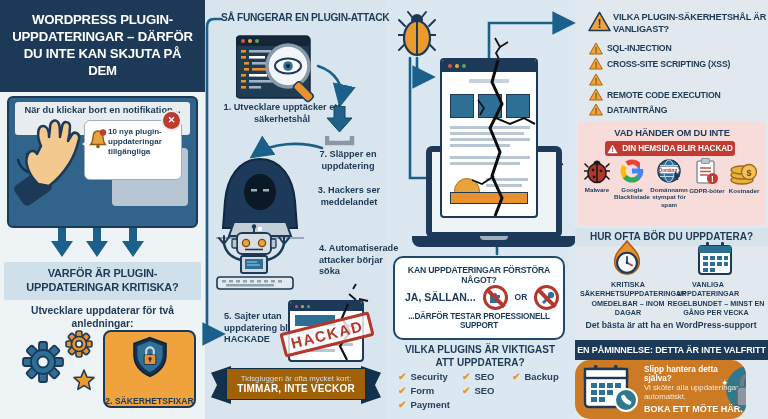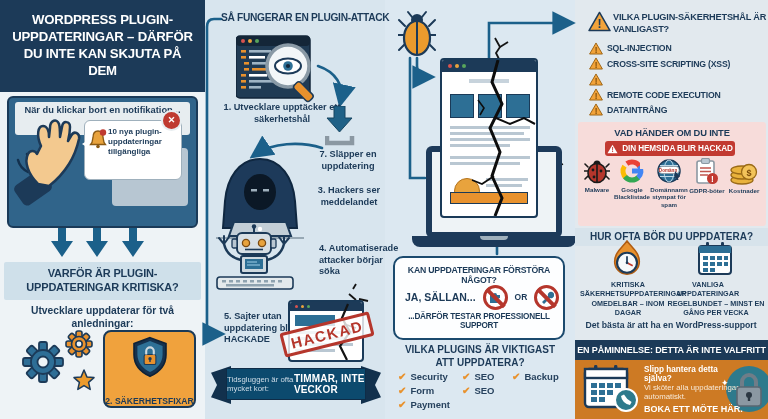--- a/index.html
+++ b/index.html
@@ -35,22 +35,22 @@
   
   .att-title{left:221px;top:12px;width:164px;font-size:10.2px;font-weight:bold;white-space:nowrap;letter-spacing:-0.3px;}
   .stp{font-size:9.2px;line-height:1.25;font-weight:bold;}
   .stamp{left:281px;top:322px;color:#b5362c;border:3px solid #b5362c;border-radius:3px;background:rgba(255,255,255,0.8);
     font-size:15px;font-weight:bold;letter-spacing:1.5px;padding:1px 6px;transform:rotate(-14deg);}
   .mini-browser{left:288px;top:300px;width:76px;height:62px;background:#fff;border:2px solid #1a3a58;border-radius:4px;box-sizing:border-box;}
   .mb-bar{position:absolute;left:0;top:0;width:100%;height:9px;background:#1c3a58;border-radius:2px 2px 0 0;}
   .mb-dot{position:absolute;top:3px;width:3px;height:3px;border-radius:50%;}
   .mb-blue{position:absolute;left:5px;top:13px;width:40px;height:11px;background:#2d6f95;}
   .mb-line{position:absolute;left:5px;height:3px;background:#b9c7d2;}
-  .ribbon-mid{left:226px;top:368px;width:140px;height:32px;background:#0c4a6e;border:1px solid #0f2c47;box-sizing:border-box;
-    display:flex;flex-direction:row;align-items:center;justify-content:center;}
+  .ribbon-mid{left:226px;top:368px;width:140px;height:32px;background:#a16207;border:1px solid #0f2c47;box-sizing:border-box;
+    display:flex;flex-direction:column;align-items:center;justify-content:center;}
   .ribbon-mid .l1{font-size:7.8px;color:#cfdde8;}
   .ribbon-mid .l2{font-size:10px;color:#fff;font-weight:bold;letter-spacing:0.2px;}
   .tail{width:20px;height:38px;background:#12314d;}
   .tail-l{left:211px;top:366px;clip-path:polygon(100% 0,100% 100%,0 82%,30% 50%,0 18%);}
   .tail-r{left:361px;top:366px;clip-path:polygon(0 0,0 100%,100% 82%,70% 50%,100% 18%);}
   
   .laptop-screen{left:426px;top:146px;width:136px;height:92px;background:#1d3a5a;border-radius:6px;}
   .laptop-inner{left:432px;top:152px;width:124px;height:80px;background:#eef3f6;}
   .laptop-base{left:412px;top:236px;width:164px;height:11px;background:#1d3a5a;border-radius:0 0 8px 8px;}
   .laptop-notch{left:480px;top:236px;width:28px;height:4px;background:#9fb0bc;border-radius:0 0 4px 4px;}
@@ -81,21 +81,21 @@
   .pink{left:578px;top:122px;width:188px;height:104px;background:#f7dcda;border-radius:3px;}
   .pink-title{left:580px;top:127px;width:184px;font-size:9.4px;font-weight:bold;text-align:center;letter-spacing:-0.2px;}
   .pill{left:605px;top:141px;width:130px;height:15px;background:#c23a31;border-radius:3px;display:flex;align-items:center;justify-content:center;gap:4px;
     color:#fff;font-size:8.2px;font-weight:bold;letter-spacing:-0.1px;}
   .cons-group{top:158px;width:38px;display:flex;flex-direction:column;align-items:center;}
   .cons-label{font-size:6.2px;line-height:1.18;font-weight:bold;text-align:center;margin-top:2px;}
   .freq-band{left:575px;top:228px;width:193px;height:18px;background:#d7e3eb;font-size:10px;font-weight:bold;text-align:center;line-height:18px;}
   .freq-t{font-size:7.2px;line-height:1.25;font-weight:bold;text-align:center;}
   .freq-note{left:578px;top:320px;width:186px;font-size:8.7px;font-weight:bold;text-align:center;}
   .navy-bar{left:575px;top:340px;width:193px;height:20px;background:#1c3a58;color:#fff;font-size:9px;font-weight:bold;text-align:center;line-height:20px;letter-spacing:-0.1px;}
-  .cta{left:575px;top:360px;width:193px;height:59px;background:#cd7a24;overflow:hidden;}
+  .cta{left:575px;top:360px;width:171px;height:59px;background:#cd7a24;overflow:hidden;border-radius:15px;}
   .cta-blob{position:absolute;left:151px;top:6px;width:46px;height:46px;border-radius:50%;background:#2e7a8c;}
   .cta-text{position:absolute;left:69px;top:5px;width:102px;}
   .cta-l1{font-size:8.2px;font-weight:bold;color:#fff;}
   .cta-l2{font-size:7.8px;color:#f7e8d6;line-height:1.2;}
   .cta-l3{font-size:9px;font-weight:bold;color:#fff;margin-top:2px;cursor:pointer;}
   .sparkle{position:absolute;left:146px;top:18px;color:#fff;font-size:9px;}
 </style>
 </head>
 <body>
 

